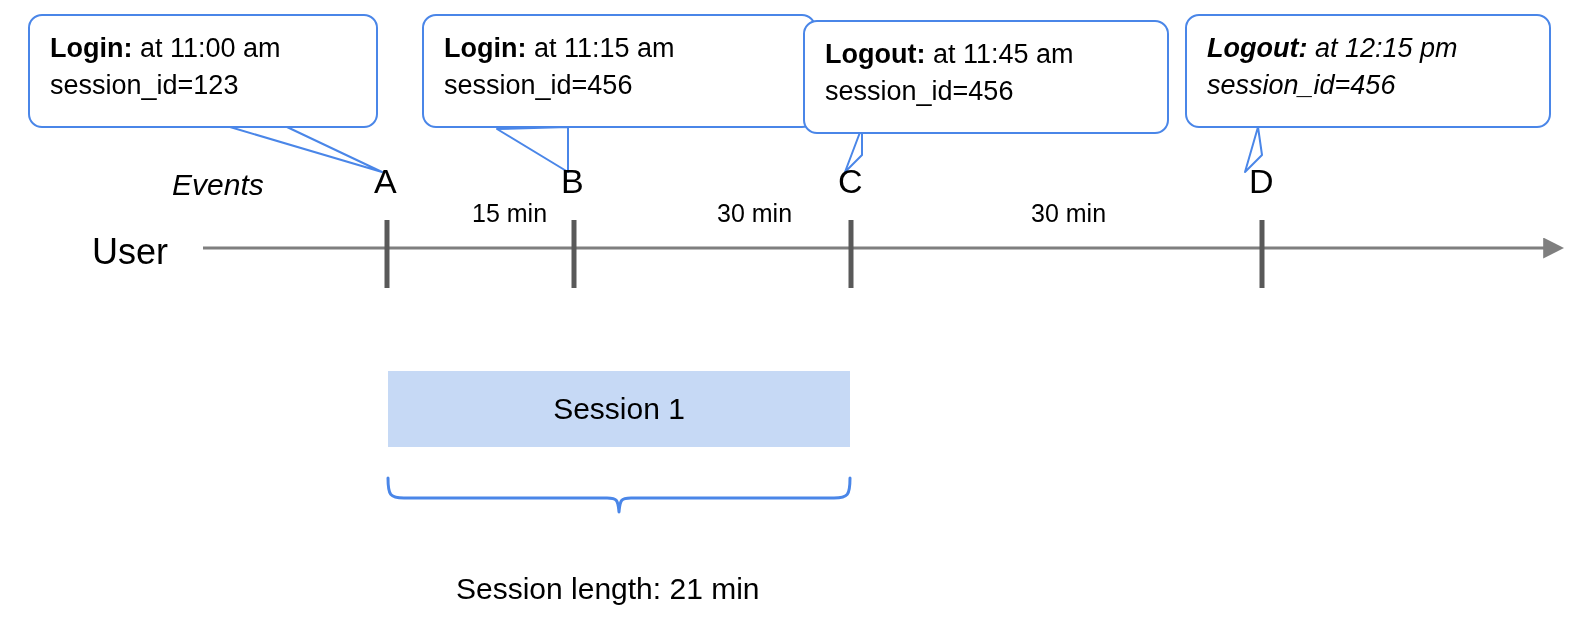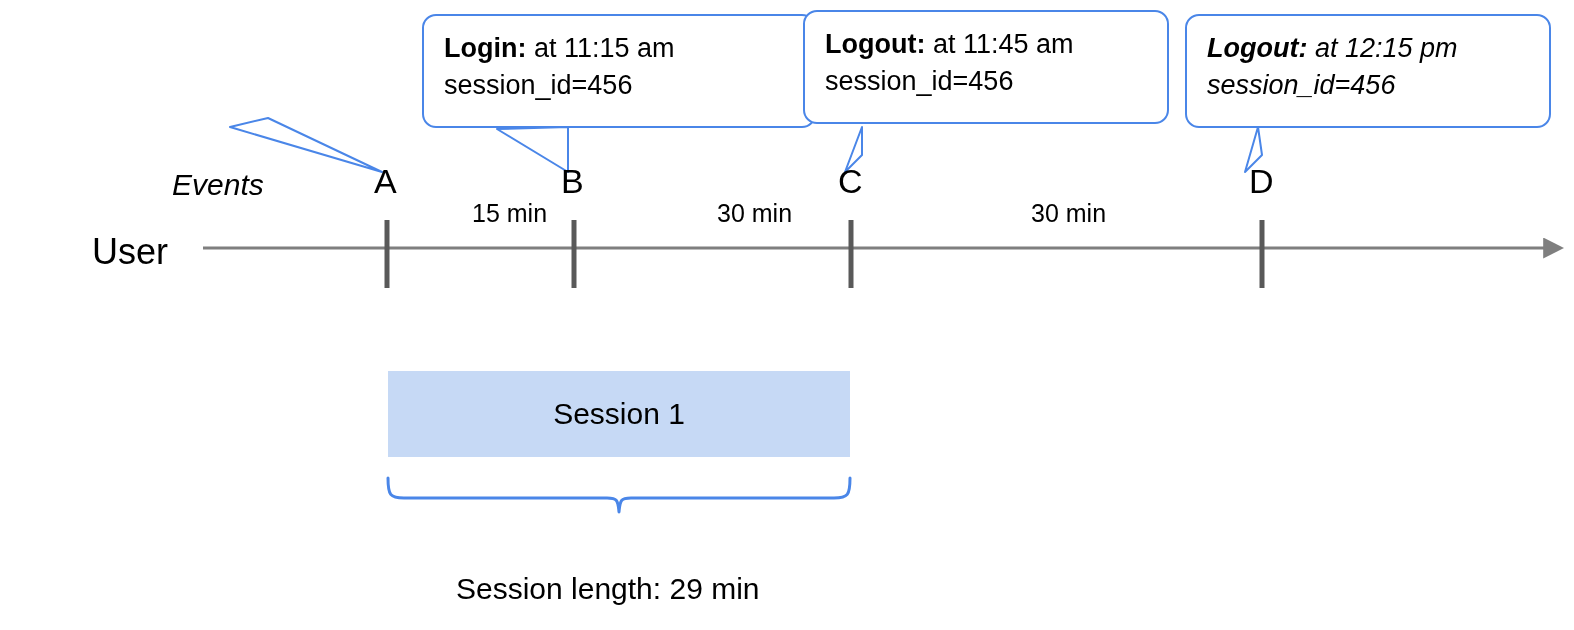--- a/index.html
+++ b/index.html
@@ -119,27 +119,31 @@
 
     <path d="M 388 478
              C 388 495, 390 498, 404 498
              L 607 498
              C 617 498, 618 500, 619 512
              C 620 500, 621 498, 631 498
              L 834 498
              C 848 498, 850 495, 850 478" fill="none" stroke="#4a86e8" stroke-width="3" stroke-linecap="round" stroke-linejoin="round"></path>
   </svg>
 
+  <div class="callout" style="left:28px; top:14px; width:350px; height:114px;">
+    <span class="lead">Login:</span><span> at 11:00 am</span>
+    <span class="ln2">session_id=123</span>
+  </div>
 
   <div class="callout" style="left:422px; top:14px; width:394px; height:114px;">
     <span class="lead">Login:</span><span> at 11:15 am</span>
     <span class="ln2">session_id=456</span>
   </div>
 
-  <div class="callout" style="left:803px; top:10px; width:366px; height:114px;">
+  <div class="callout" style="left:803px; top:20px; width:366px; height:114px;">
     <span class="lead">Logout:</span><span> at 11:45 am</span>
     <span class="ln2">session_id=456</span>
   </div>
 
   <div class="callout" style="left:1185px; top:14px; width:366px; height:114px;font-style:italic;">
     <span class="lead">Logout:</span><span> at 12:15 pm</span>
     <span class="ln2">session_id=456</span>
   </div>
 
   <div class="axis-label evt-label" style="left:172px; top:168px;">Events</div>
@@ -148,19 +152,19 @@
 
   <div class="tick-letter" style="left:374px; top:162px;">A</div>
   <div class="tick-letter" style="left:561px; top:162px;">B</div>
   <div class="tick-letter" style="left:838px; top:162px;">C</div>
   <div class="tick-letter" style="left:1249px; top:162px;">D</div>
 
   <div class="gap-label" style="left:440px; top:199px;">15 min</div>
   <div class="gap-label" style="left:685px; top:199px;">30 min</div>
   <div class="gap-label" style="left:999px; top:199px;">30 min</div>
 
-  <div class="session-bar" style="left:388px; top:371px; width:462px; height:86px;">
+  <div class="session-bar" style="left:388px; top:371px; width:462px; height:76px;">
     <span>Session 1</span>
   </div>
 
-  <div class="session-caption" style="left:456px; top:572px;">Session length: 29 min</div>
+  <div class="session-caption" style="left:456px; top:572px;">Session length: 21 min</div>
 
 </div>
 
 </body></html>

